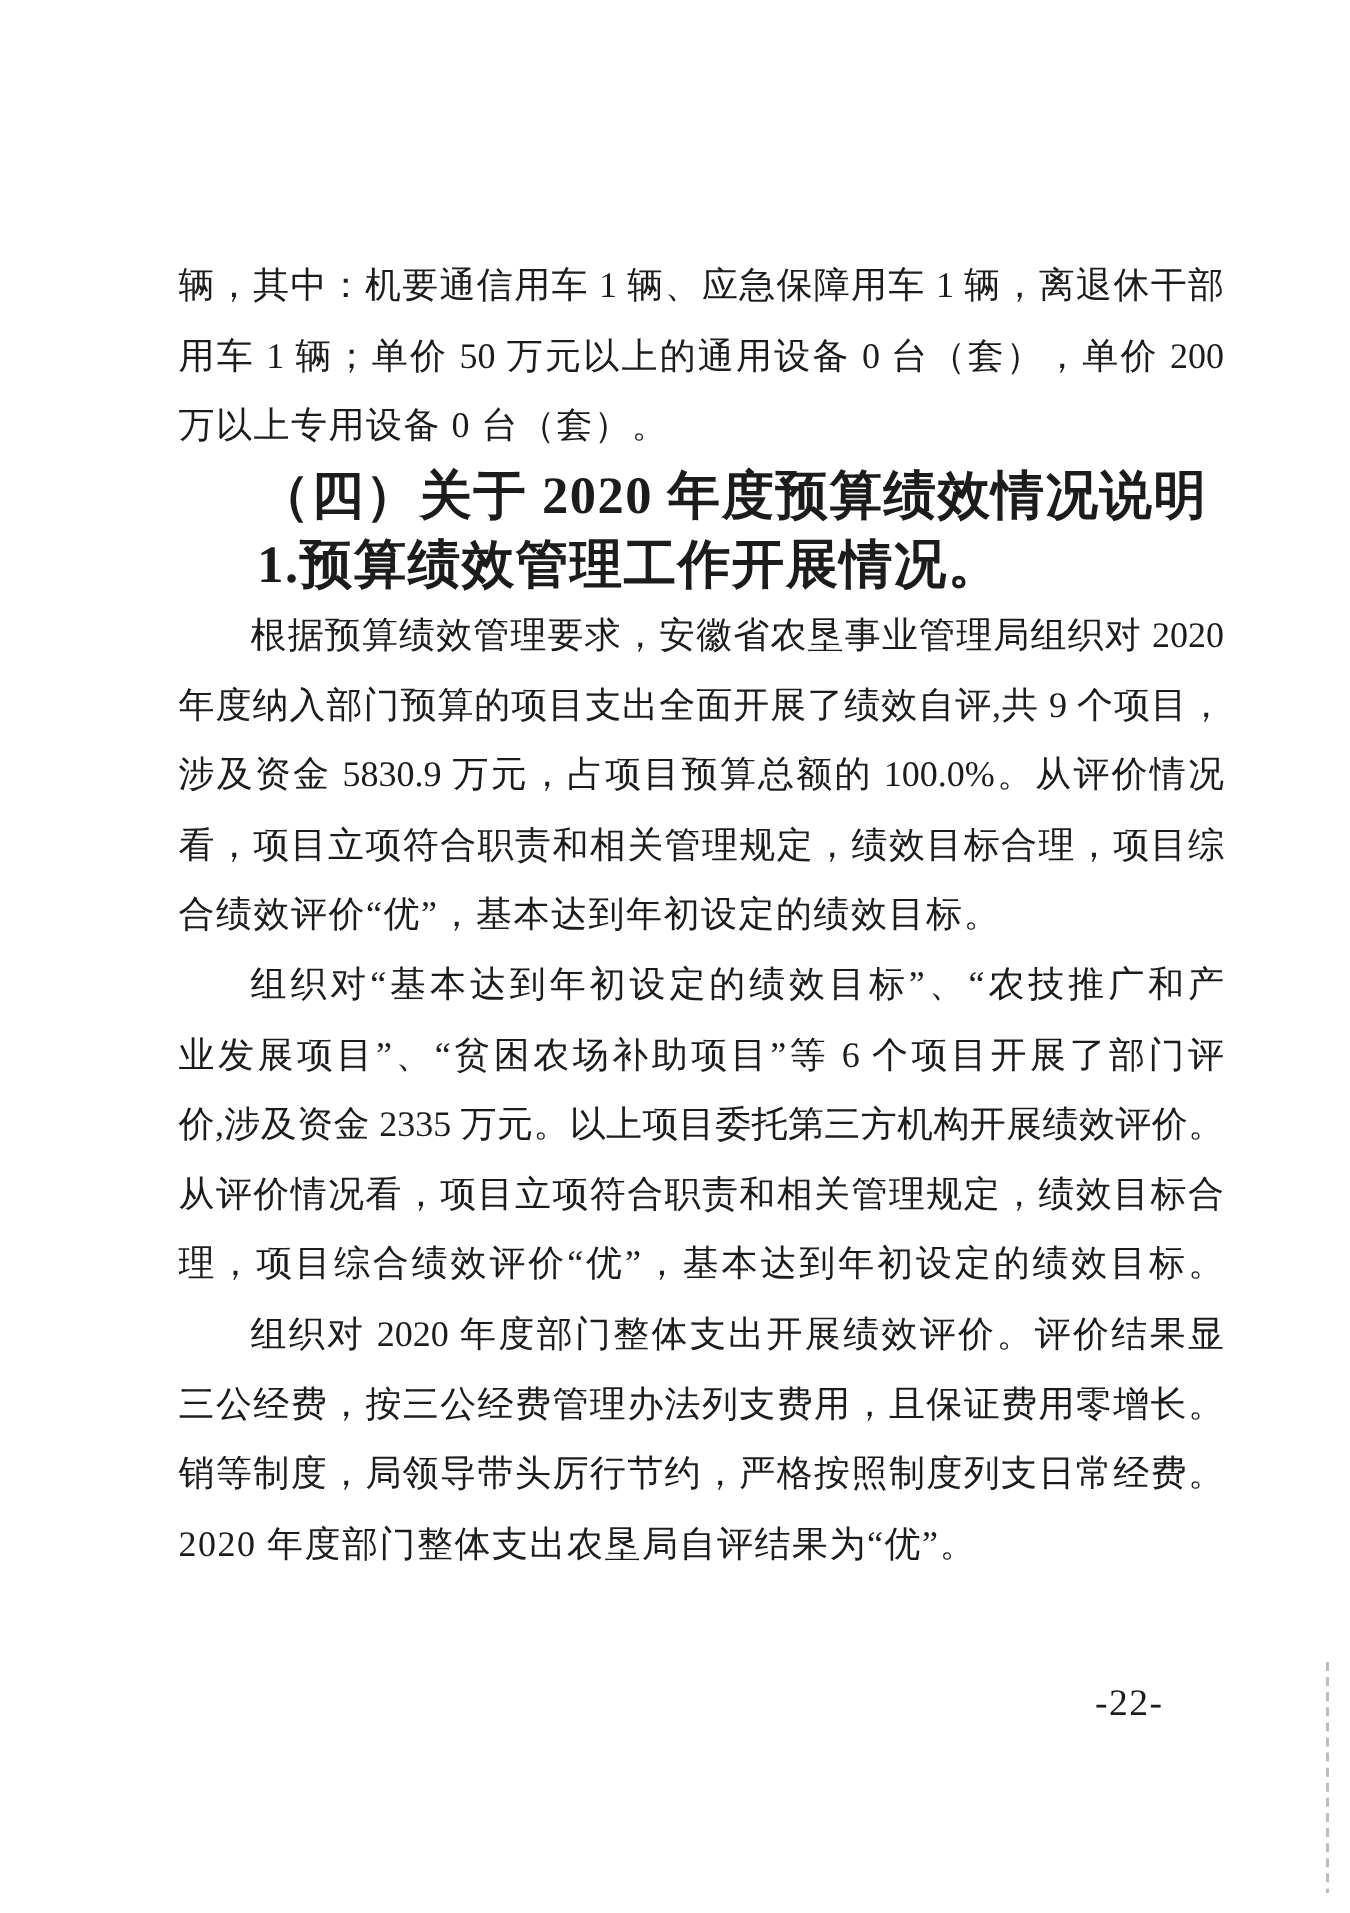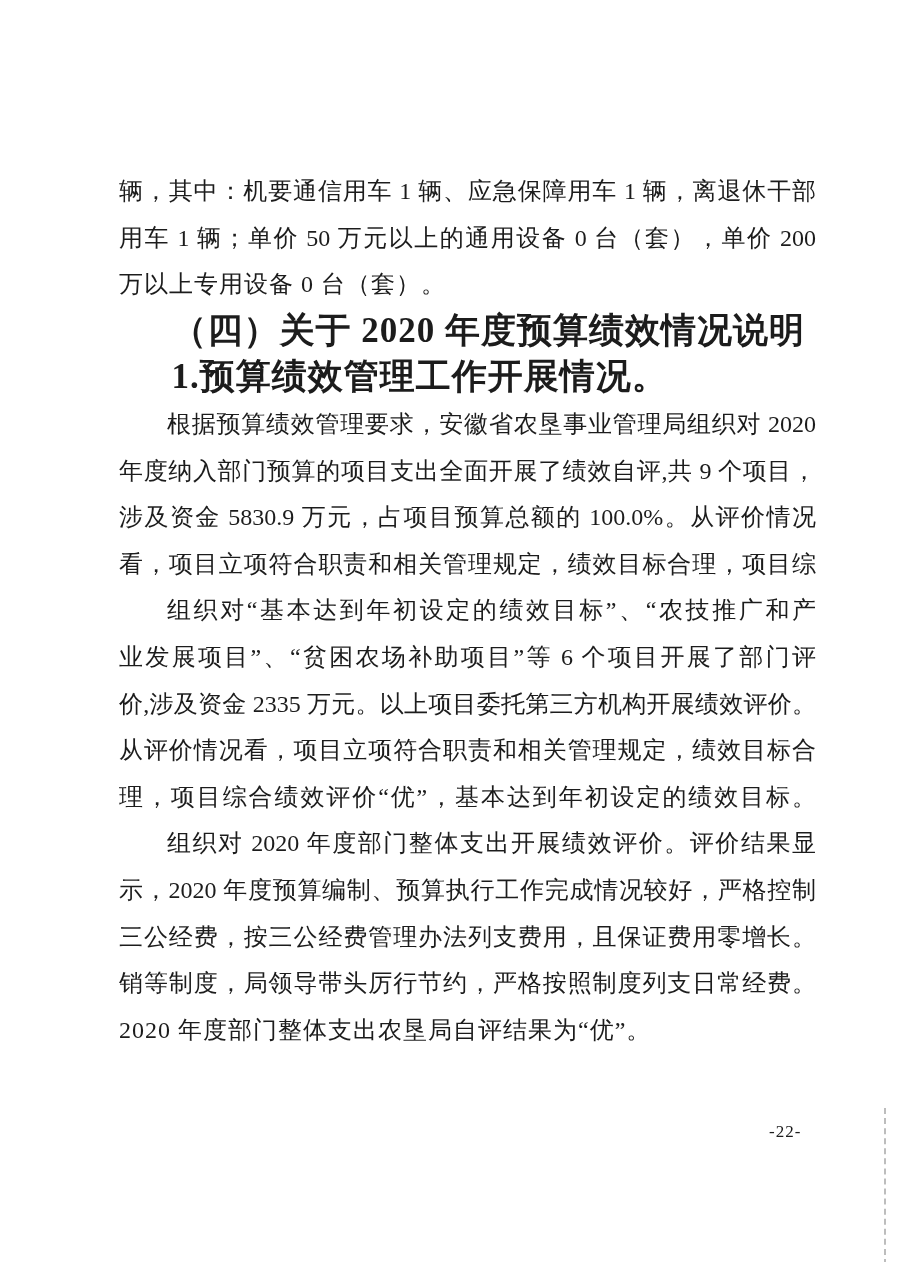--- a/index.html
+++ b/index.html
@@ -41,23 +41,23 @@
     text-indent: 2em;
   }
   .hd {
     font-weight: bold;
     font-size: 35px;
     text-indent: 1.5em;
     letter-spacing: 1px;
   }
   .pageno {
     position: absolute;
-    left: 769px;
+    left: 730px;
     top: 1122px;
-    font-size: 17px;
+    font-size: 25px;
     letter-spacing: 1px;
     color: #1c1c1c;
   }
   .dashline {
     position: absolute;
     left: 884px;
     top: 1108px;
     height: 167px;
     width: 0;
     border-left: 2px dashed #adadad;
@@ -71,27 +71,27 @@
   <div class="content">
     <div class="ln j">辆，其中：机要通信用车 1 辆、应急保障用车 1 辆，离退休干部</div>
     <div class="ln j">用车 1 辆；单价 50 万元以上的通用设备 0 台（套），单价 200</div>
     <div class="ln">万以上专用设备 0 台（套）。</div>
     <div class="ln hd">（四）关于 2020 年度预算绩效情况说明</div>
     <div class="ln hd">1.预算绩效管理工作开展情况。</div>
     <div class="ln ind j">根据预算绩效管理要求，安徽省农垦事业管理局组织对 2020</div>
     <div class="ln j">年度纳入部门预算的项目支出全面开展了绩效自评,共 9 个项目，</div>
     <div class="ln j">涉及资金 5830.9 万元，占项目预算总额的 100.0%。从评价情况</div>
     <div class="ln j">看，项目立项符合职责和相关管理规定，绩效目标合理，项目综</div>
+    <div class="ln">合绩效评价“优”，基本达到年初设定的绩效目标。</div>
     <div class="ln ind j">组织对“基本达到年初设定的绩效目标”、“农技推广和产</div>
     <div class="ln j">业发展项目”、“贫困农场补助项目”等 6 个项目开展了部门评</div>
     <div class="ln j">价,涉及资金 2335 万元。以上项目委托第三方机构开展绩效评价。</div>
     <div class="ln j">从评价情况看，项目立项符合职责和相关管理规定，绩效目标合</div>
     <div class="ln j">理，项目综合绩效评价“优”，基本达到年初设定的绩效目标。</div>
     <div class="ln ind j">组织对 2020 年度部门整体支出开展绩效评价。评价结果显</div>
-    <div class="ln j">示，2020 年度预算编制、预算执行工作完成情况较好，严格控制</div>
     <div class="ln j">三公经费，按三公经费管理办法列支费用，且保证费用零增长。</div>
     <div class="ln j">销等制度，局领导带头厉行节约，严格按照制度列支日常经费。</div>
     <div class="ln">2020 年度部门整体支出农垦局自评结果为“优”。</div>
   </div>
 
   <div class="pageno">-22-</div>
 
   <div class="dashline"></div>
 </div>
 

